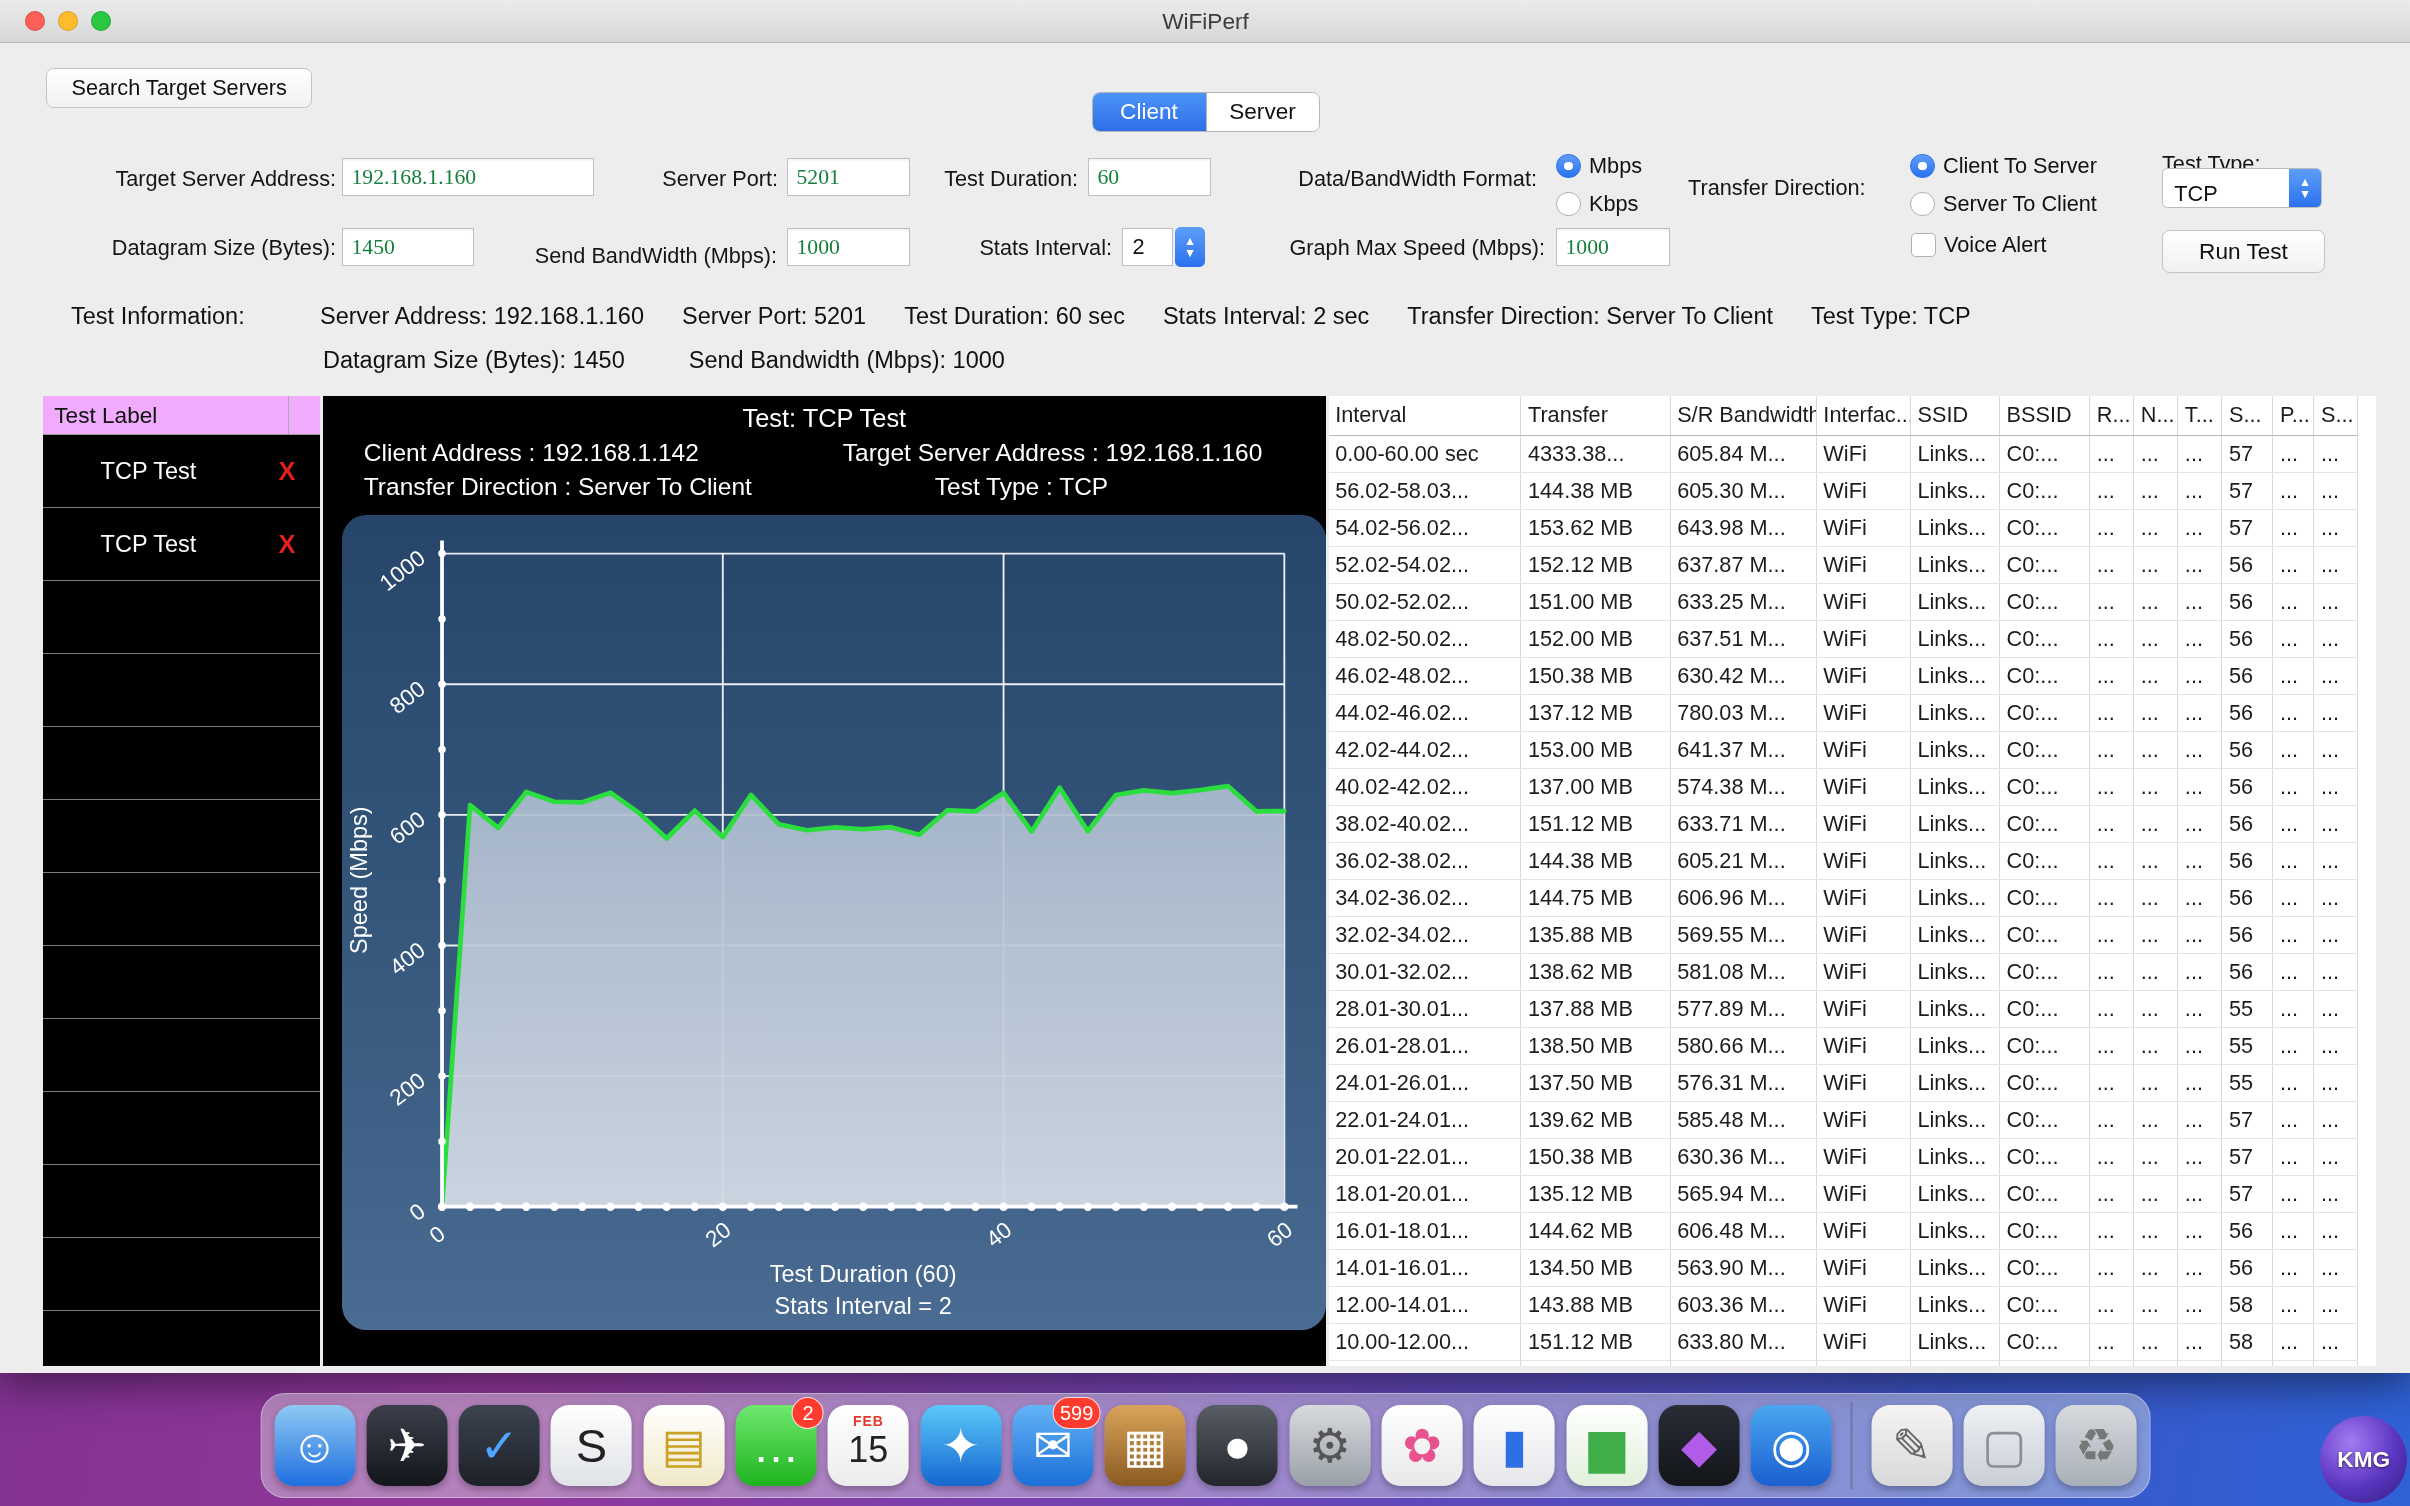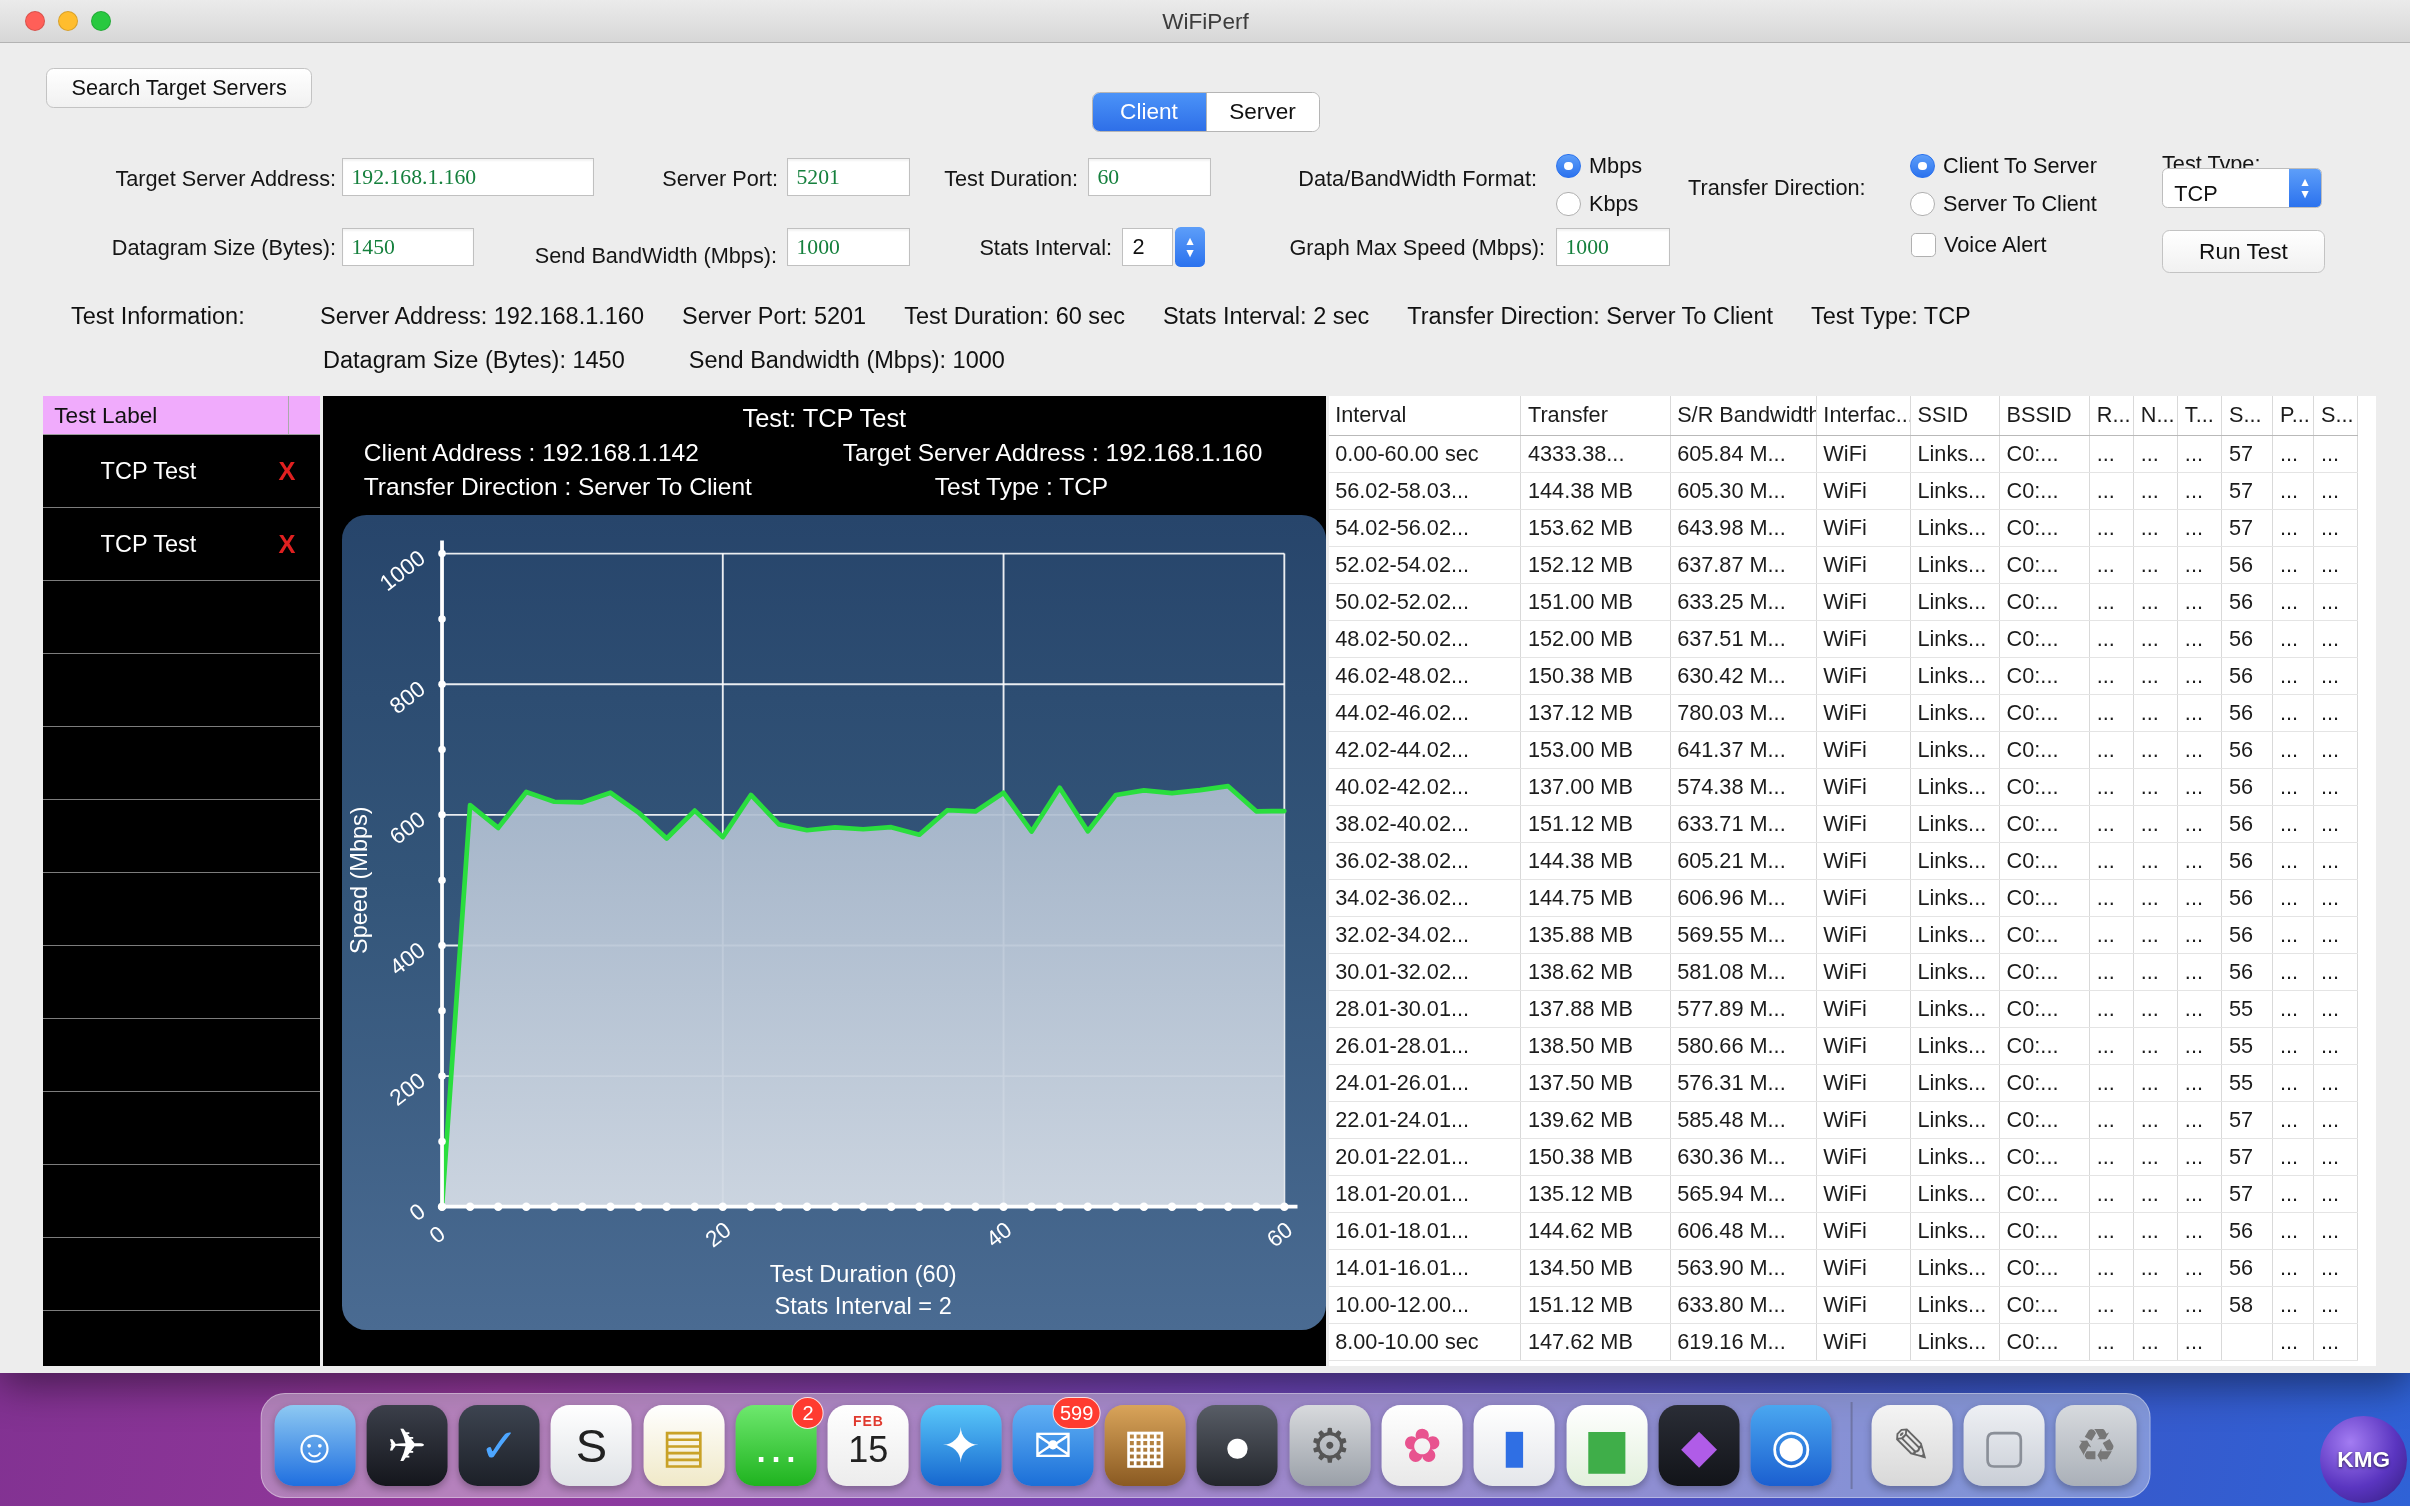--- a/index.html
+++ b/index.html
@@ -630,20 +630,34 @@
               <td>Links...</td>
               <td>C0:...</td>
               <td>...</td>
               <td>...</td>
               <td>...</td>
               <td>56</td>
               <td>...</td>
               <td>...</td>
             </tr>
             <tr>
+              <td>12.00-14.01...</td>
+              <td>143.88 MB</td>
+              <td>603.36 M...</td>
+              <td>WiFi</td>
+              <td>Links...</td>
+              <td>C0:...</td>
+              <td>...</td>
+              <td>...</td>
+              <td>...</td>
+              <td>58</td>
+              <td>...</td>
+              <td>...</td>
+            </tr>
+            <tr>
               <td>10.00-12.00...</td>
               <td>151.12 MB</td>
               <td>633.80 M...</td>
               <td>WiFi</td>
               <td>Links...</td>
               <td>C0:...</td>
               <td>...</td>
               <td>...</td>
               <td>...</td>
               <td>58</td>

